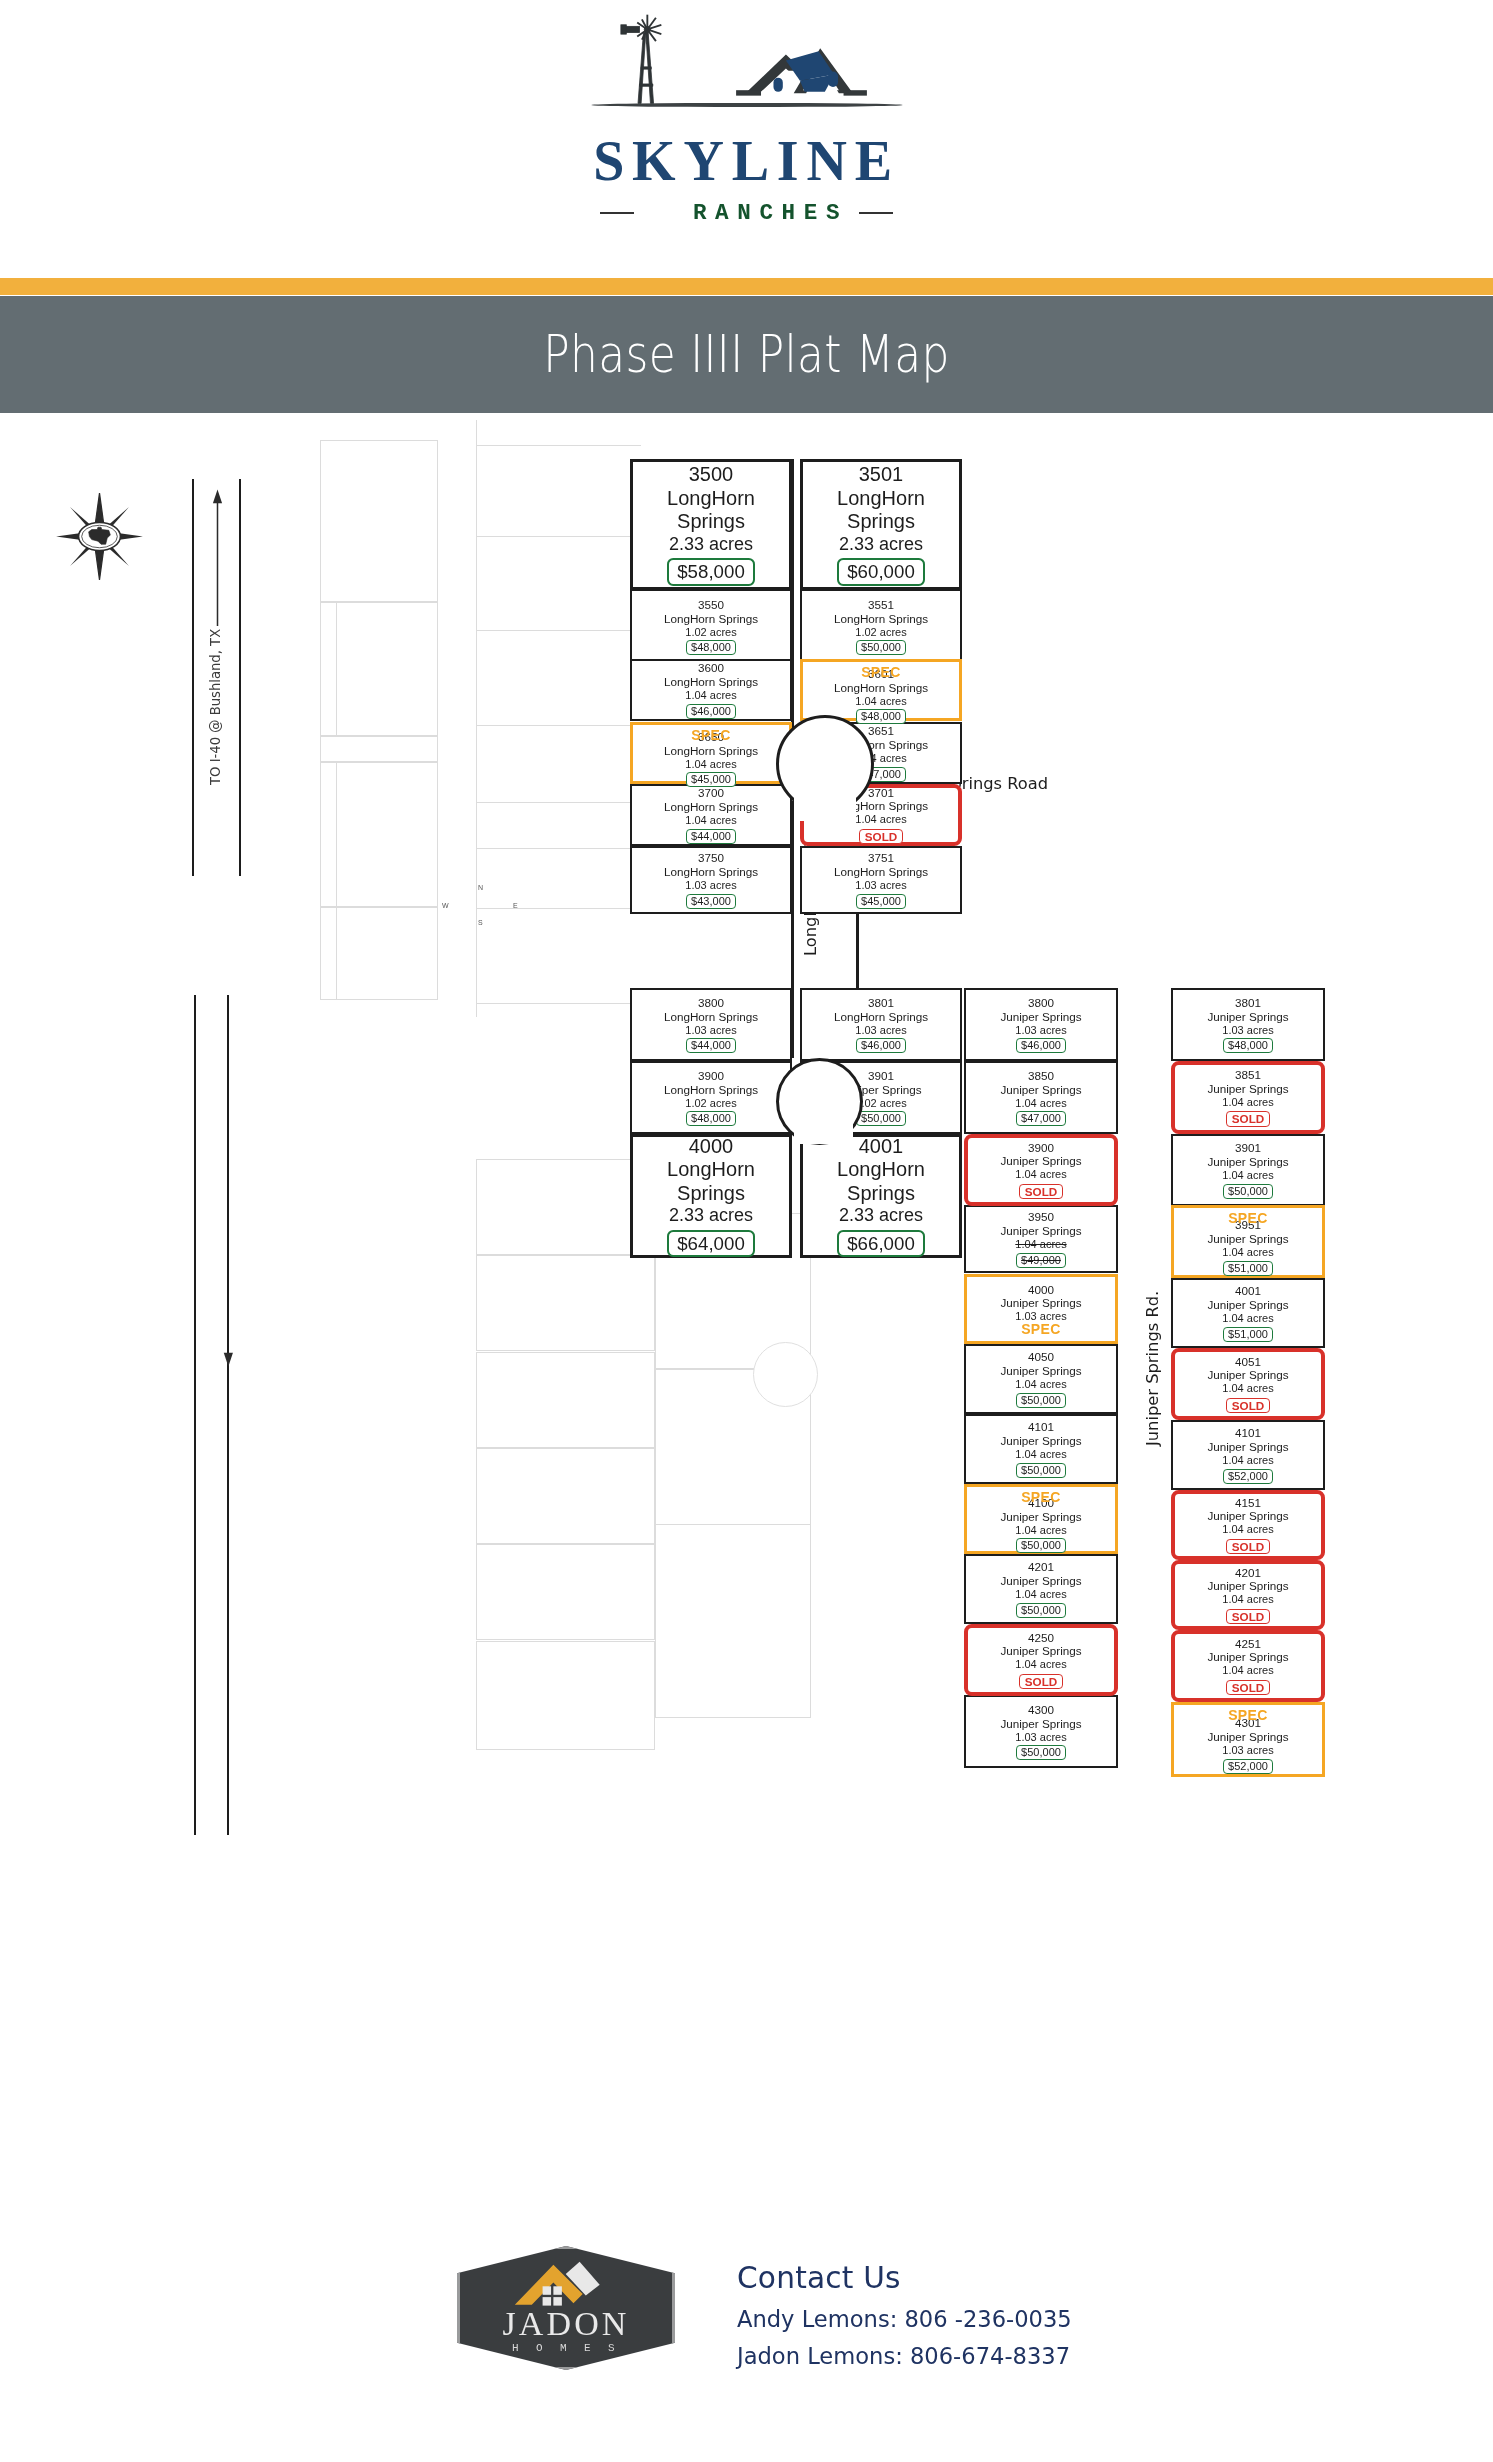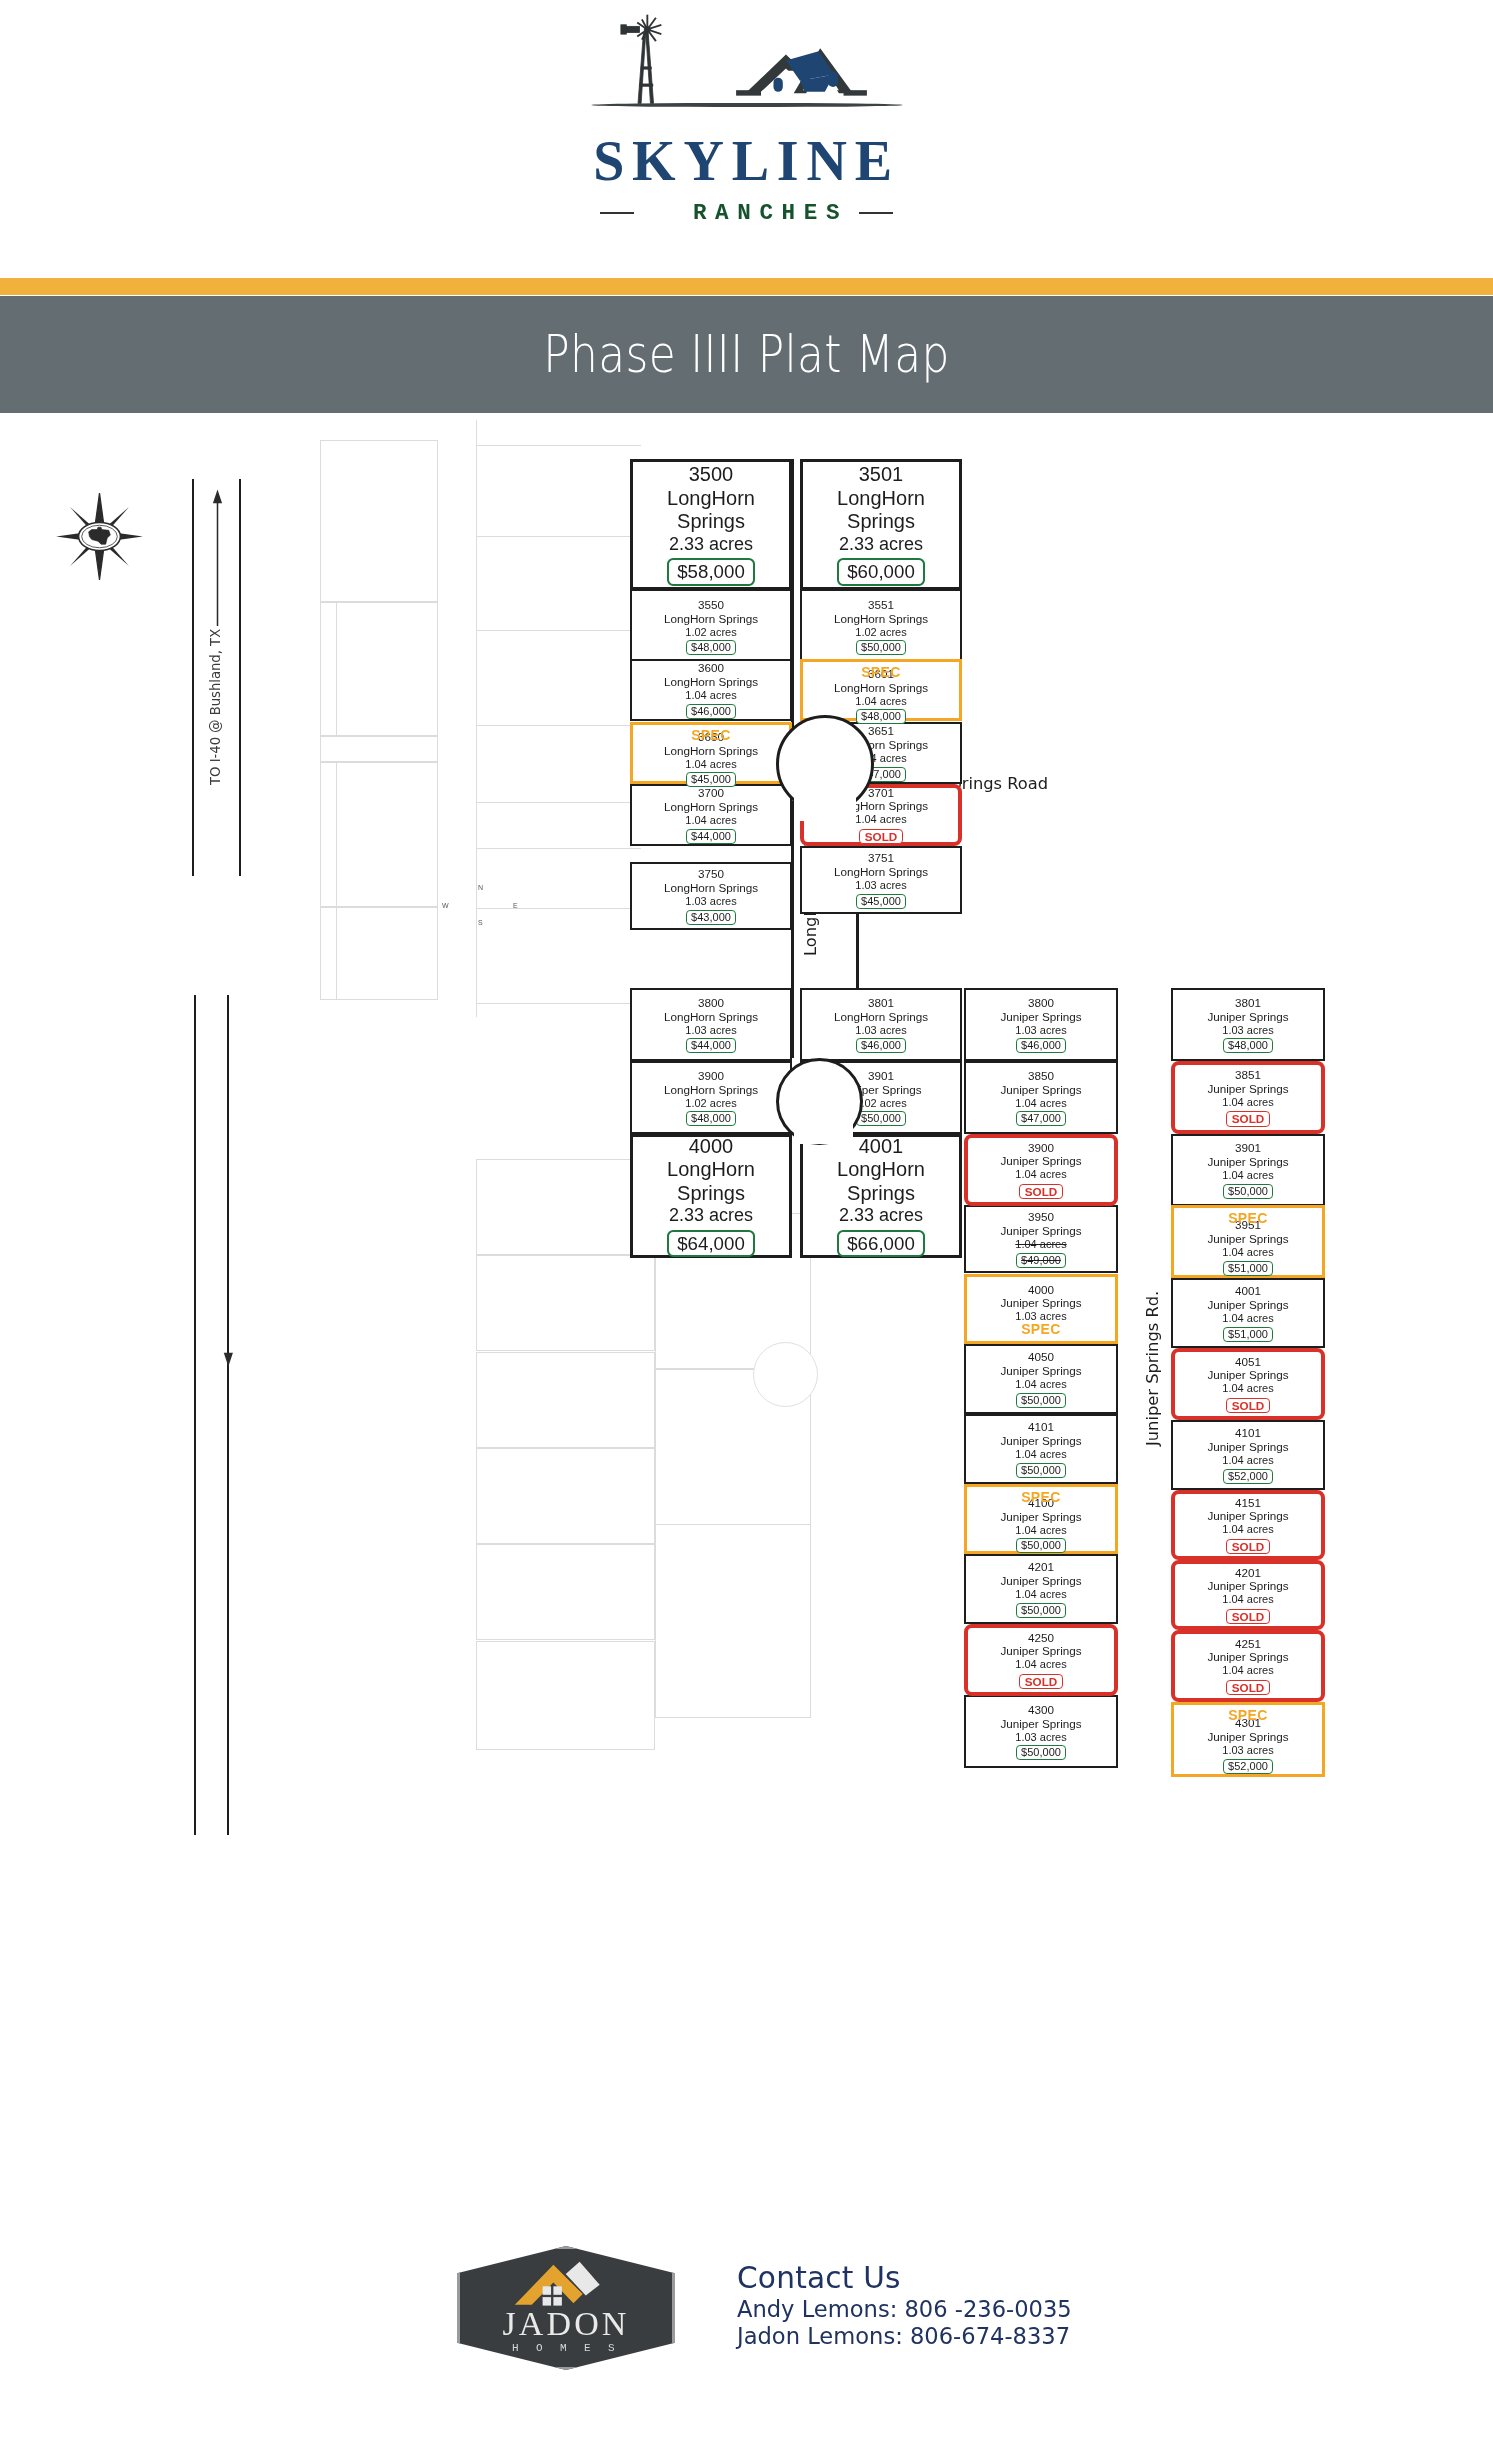--- a/index.html
+++ b/index.html
@@ -92,21 +92,21 @@
                clip-path: polygon(50% 0%, 100% 22%, 100% 78%, 50% 100%, 0% 78%, 0% 22%); }
   #jadon-word { position: absolute; left: 0; top: 59px; width: 218px; text-align: center;
                 font-family: "Liberation Serif", serif; font-size: 34px; color: #e9e9e9;
                 letter-spacing: 3.1px; }
   #jadon-sub { position: absolute; left: 0; top: 96px; width: 218px; text-align: center;
                font-family: Liberation Mono, monospace; font-size: 11px; color: #d8d8d8;
                letter-spacing: 5.4px; }
   #contact { position: absolute; left: 737px; top: 37px; color: #1f3362;
              font-family: "DejaVu Sans", sans-serif; }
   #contact .h { font-size: 29.6px; font-weight: 400; letter-spacing: 0.2px; }
-  #contact .l { font-size: 22.6px; margin-top: 1px; }
+  #contact .l { font-size: 22.6px; margin-top: 11px; }
   #web { position: absolute; left: 0; top: 173px; width: 1493px; text-align: center;
          font-family: "Liberation Serif", serif; color: #1f3362; white-space: nowrap; }
   #web .sm { font-size: 23px; letter-spacing: 2.3px; }
   #web .bg { font-size: 34px; font-weight: 700; letter-spacing: 0.8px; }
 </style>
 </head>
 <body>
 
 <div id="logo-block">
   <div id="logo-inner">
@@ -282,21 +282,21 @@
         <div class="str">LongHorn Springs</div>
         <div class="acr">1.04 acres</div>
         <div class="price">$45,000</div>
       </div>
       <div class="lot" style="left: 630px; top: 372px; width: 162px; height: 62px;">
         <div class="num">3700</div>
         <div class="str">LongHorn Springs</div>
         <div class="acr">1.04 acres</div>
         <div class="price">$44,000</div>
       </div>
-      <div class="lot" style="left: 630px; top: 450px; width: 162px; height: 68px;">
+      <div class="lot" style="left: 630px; top: 434px; width: 162px; height: 68px;">
         <div class="num">3750</div>
         <div class="str">LongHorn Springs</div>
         <div class="acr">1.03 acres</div>
         <div class="price">$43,000</div>
       </div>
       <div class="lot big" style="left: 800px; top: 47px; width: 162px; height: 131px;">
         <div class="num">3501</div>
         <div class="str">LongHorn Springs</div>
         <div class="acr">2.33 acres</div>
         <div class="price">$60,000</div>

